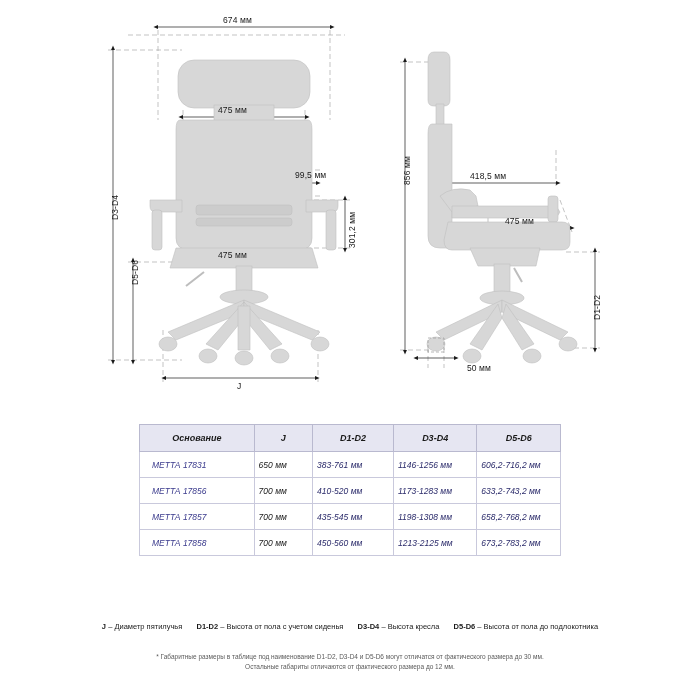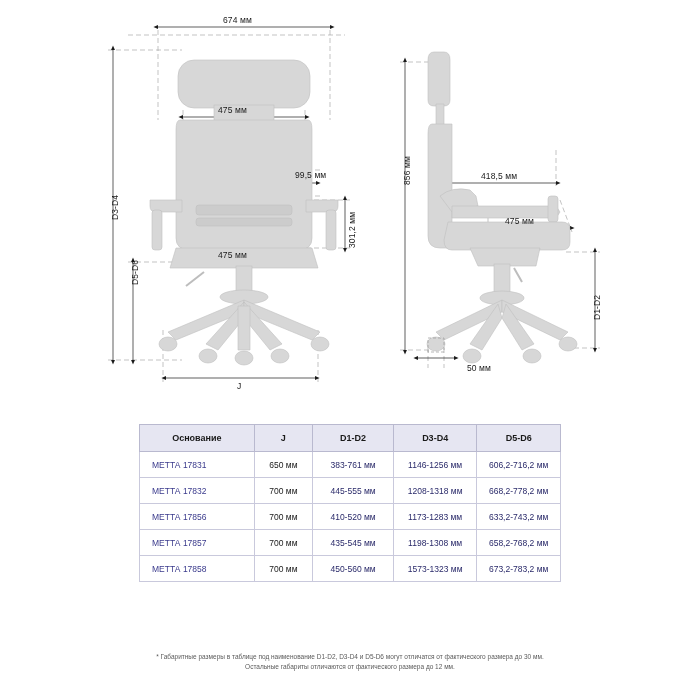--- a/index.html
+++ b/index.html
@@ -40,40 +40,40 @@
     transform-origin: 0 0;
     transform: rotate(-90deg);
   }
 
   
   .table-wrap {
     position: absolute;
     left: 139px;
     top: 424px;
     width: 422px;
+    font-style: italic;
   }
   table.spec {
     border-collapse: collapse;
     width: 422px;
     font-size: 8.5px;
   }
   table.spec th {
     background: #e6e6f2;
     color: #1a1a1a;
     font-weight: bold;
     font-size: 9px;
     height: 26px;
     border: 1px solid #b9b9cf;
     text-align: center;
     padding: 0 4px;
   }
   table.spec td {
     border: 1px solid #c9c9dc;
     height: 25px;
-    text-align: center;
     padding: 0 4px;
     color: #2a2a6a;
     font-size: 8.5px;
   }
   table.spec td.model {
     text-align: left;
     padding-left: 12px;
     color: #3a3a8c;
   }
   table.spec td.plain {
@@ -232,21 +232,21 @@
     <span class="dim-label" style="left:223px; top:15px;">674 мм</span>
     <span class="dim-label" style="left:218px; top:105px;">475 мм</span>
     <span class="dim-label" style="left:295px; top:170px;">99,5 мм</span>
     <span class="dim-label vert" style="left:347px; top:248px;">301,2 мм</span>
     <span class="dim-label" style="left:218px; top:250px;">475 мм</span>
     <span class="dim-label vert" style="left:110px; top:220px;">D3-D4</span>
     <span class="dim-label vert" style="left:130px; top:285px;">D5-D6</span>
     <span class="dim-label" style="left:237px; top:381px;">J</span>
 
     <span class="dim-label vert" style="left:402px; top:185px;">856 мм</span>
-    <span class="dim-label" style="left:481px; top:171px;">418,5 мм</span>
+    <span class="dim-label" style="left:470px; top:171px;">418,5 мм</span>
     <span class="dim-label" style="left:505px; top:216px;">475 мм</span>
     <span class="dim-label vert" style="left:592px; top:320px;">D1-D2</span>
     <span class="dim-label" style="left:419px; top:363px;padding-left:48px;">50 мм</span>
   </div>
 
   <div class="table-wrap">
     <table class="spec">
       <thead>
         <tr>
           <th style="width:116px">Основание</th>
@@ -258,50 +258,56 @@
       </thead>
       <tbody>
         <tr>
           <td class="model">МЕТТА 17831</td>
           <td class="plain">650 мм</td>
           <td>383-761 мм</td>
           <td>1146-1256 мм</td>
           <td>606,2-716,2 мм</td>
         </tr>
         <tr>
-          <td class="model">МЕТТА 17832</td>
-          <td class="plain">700 мм</td>
-          <td>445-555 мм</td>
-          <td>1208-1318 мм</td>
-          <td>668,2-778,2 мм</td>
-        </tr>
-        <tr>
           <td class="model">МЕТТА 17856</td>
           <td class="plain">700 мм</td>
           <td>410-520 мм</td>
           <td>1173-1283 мм</td>
           <td>633,2-743,2 мм</td>
         </tr>
         <tr>
           <td class="model">МЕТТА 17857</td>
           <td class="plain">700 мм</td>
           <td>435-545 мм</td>
           <td>1198-1308 мм</td>
           <td>658,2-768,2 мм</td>
         </tr>
         <tr>
           <td class="model">МЕТТА 17858</td>
           <td class="plain">700 мм</td>
           <td>450-560 мм</td>
-          <td>1573-1323 мм</td>
+          <td>1213-2125 мм</td>
           <td>673,2-783,2 мм</td>
         </tr>
       </tbody>
     </table>
   </div>
 
+  <div class="legend">
+    <b>J</b>
+    <span>– Диаметр пятилучья</span>
+    <span class="sep"></span>
+    <b>D1-D2</b>
+    <span>– Высота от пола с учетом сиденья</span>
+    <span class="sep"></span>
+    <b>D3-D4</b>
+    <span>– Высота кресла</span>
+    <span class="sep"></span>
+    <b>D5-D6</b>
+    <span>– Высота от пола до подлокотника</span>
+  </div>
 
   <div class="footnote">
     <div>* Габаритные размеры в таблице под наименование D1-D2, D3-D4 и D5-D6 могут отличатся от фактического размера до 30 мм.</div>
     <div>Остальные габариты отличаются от фактического размера до 12 мм.</div>
   </div>
 
 </div>
 
 </body></html>

